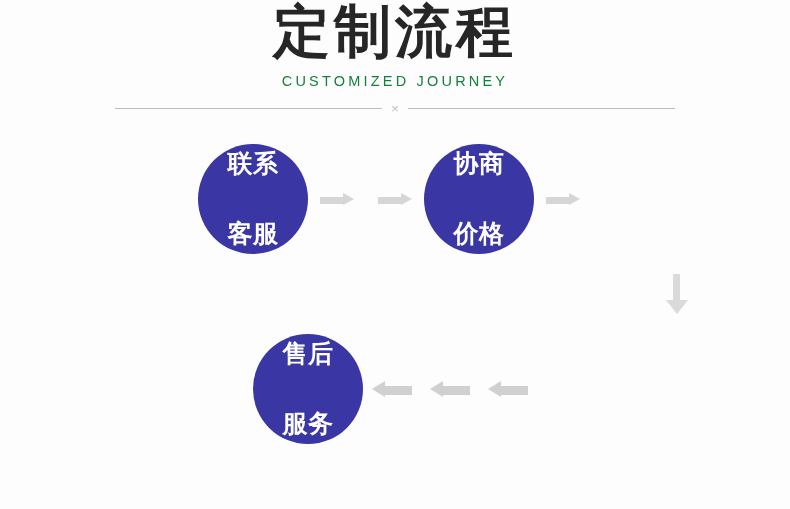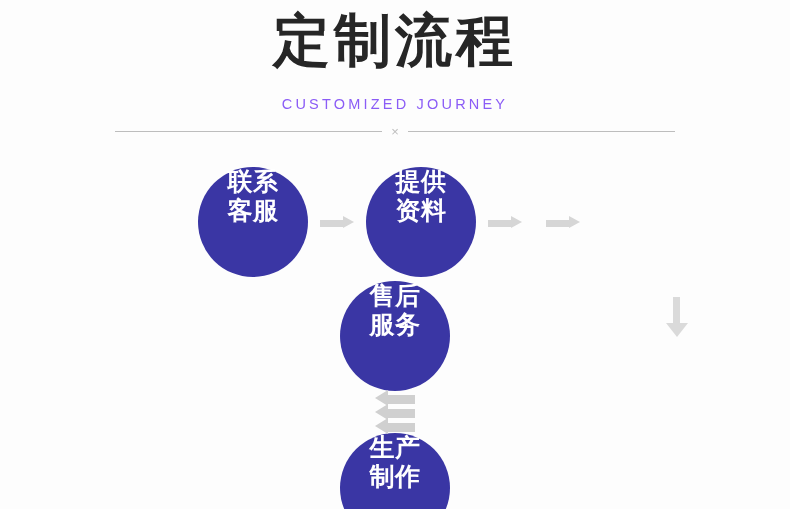--- a/index.html
+++ b/index.html
@@ -12,37 +12,37 @@
     background: #fdfdfd;
     font-family: "Liberation Sans", "DejaVu Sans", sans-serif;
     overflow: hidden;
     position: relative;
   }
 
   
   .header {
     width: 100%;
     text-align: center;
-    padding-top: 9px;
+    padding-top: 0;
     box-sizing: border-box;
   }
   .title {
     font-size: 57px;
     font-weight: bold;
     color: #262626;
     letter-spacing: 4px;
     line-height: 1.12;
     margin: 0;
     font-family: "DejaVu Sans", "Liberation Sans", sans-serif;
   }
   .subtitle {
     font-size: 14.5px;
-    color: #8b5cf6;
+    color: #15803d;
     letter-spacing: 3.2px;
-    margin: 23px 0 0 0;
+    margin: 9px 0 0 0;
     font-family: "Liberation Sans", sans-serif;
   }
 
   
   .divider {
     display: flex;
     align-items: center;
     justify-content: center;
     width: 560px;
     margin: 13px auto 0 auto;
@@ -66,35 +66,35 @@
     margin-top: 22px;
   }
   .row {
     display: flex;
     align-items: center;
     justify-content: center;
     height: 124px;
   }
   .row-bottom {
     margin-top: 66px;
-    flex-direction: column;
   }
 
   .circle {
     width: 110px;
     height: 110px;
     border-radius: 50%;
     background: #3a36a4;
     color: #ffffff;
     display: flex;
     flex-direction: column;
     align-items: center;
-    justify-content: flex-start;
+    justify-content: center;
     flex: 0 0 auto;
     font-family: "DejaVu Sans", "Liberation Sans", sans-serif;
+    gap: 40px;
   }
   .circle-line {
     font-size: 25px;
     font-weight: bold;
     line-height: 1.18;
     letter-spacing: 0.5px;
     white-space: nowrap;
   }
 
   
@@ -211,32 +211,32 @@
       <span class="circle-line">客服</span>
     </div>
 
     <div class="arrow-h">
       <div class="arrow-right">
         <div class="shaft"></div>
           <div class="head"></div>
       </div>
     </div>
 
+
+    <div class="arrow-h">
+      <div class="arrow-right">
+        <div class="shaft"></div>
+          <div class="head"></div>
+      </div>
+    </div>
+
     <div class="circle">
-      <span class="circle-line">提供</span>
-      <span class="circle-line">资料</span>
-    </div>
-
-    <div class="arrow-h">
-      <div class="arrow-right">
-        <div class="shaft"></div>
-          <div class="head"></div>
-      </div>
-    </div>
-
+      <span class="circle-line">协商</span>
+      <span class="circle-line">价格</span>
+    </div>
 
     <div class="arrow-h">
       <div class="arrow-right">
         <div class="shaft"></div>
           <div class="head"></div>
       </div>
     </div>
 
 
   </div>
@@ -271,20 +271,16 @@
     </div>
 
 
     <div class="arrow-h">
       <div class="arrow-left">
         <div class="shaft"></div>
           <div class="head"></div>
       </div>
     </div>
 
-    <div class="circle">
-      <span class="circle-line">生产</span>
-      <span class="circle-line">制作</span>
-    </div>
 
   </div>
 
 </div>
 
 </body></html>

